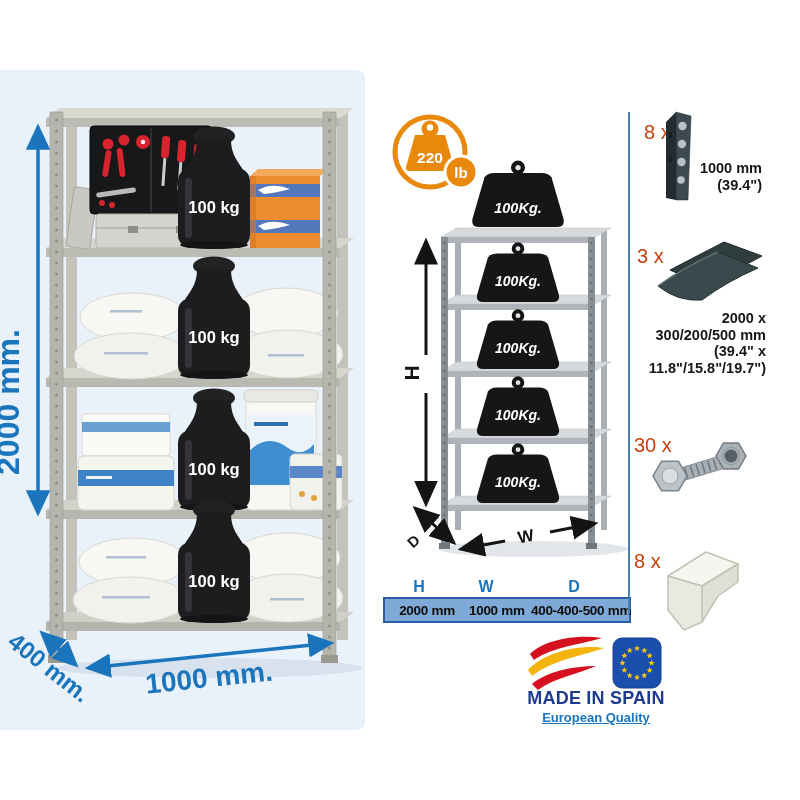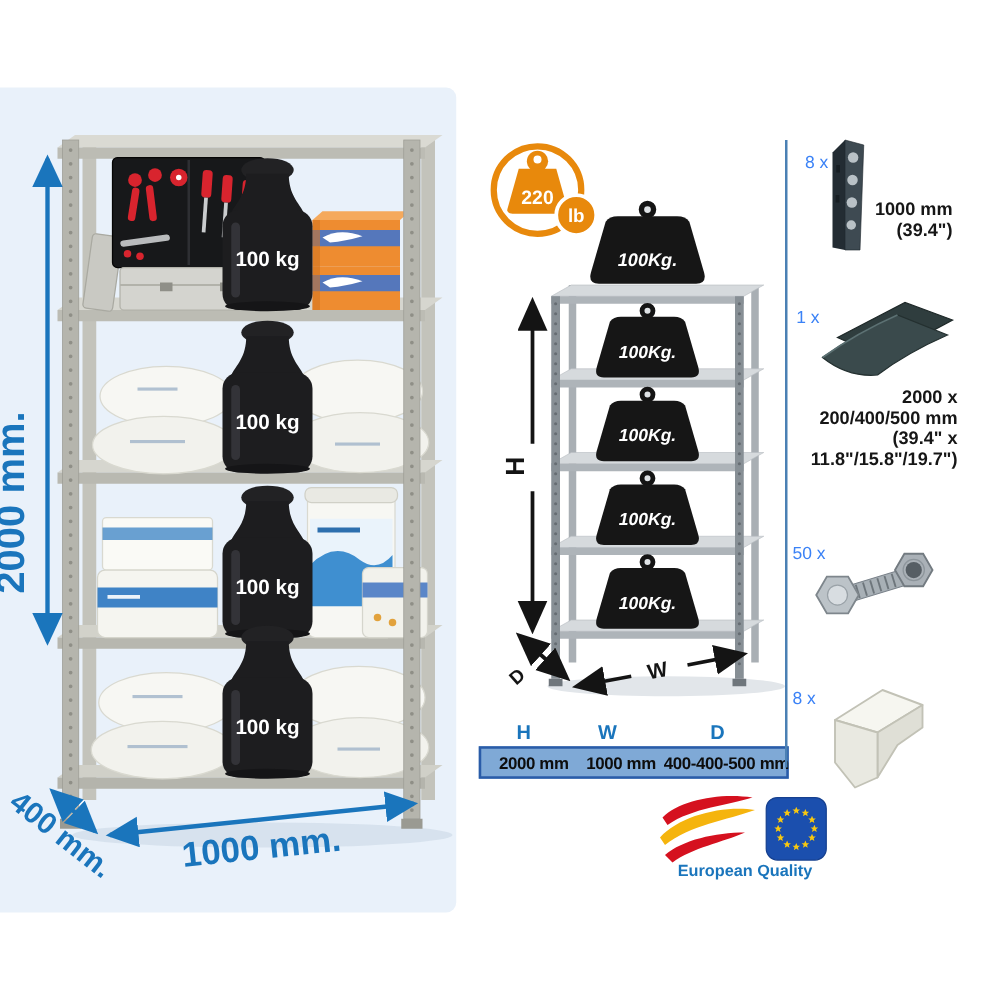--- a/index.html
+++ b/index.html
@@ -8,25 +8,25 @@
   .abs{position:absolute;}
   #photo-panel{left:0;top:70px;width:365px;height:660px;background:#e9f1fa;border-radius:0 8px 8px 0;}
   svg text{font-family:"Liberation Sans","DejaVu Sans",sans-serif;}
   .dim-text{fill:#1a75bc;font-weight:bold;}
   .spec-head{left:383px;top:576px;width:248px;height:21px;display:grid;grid-template-columns:72px 62px 114px;align-items:center;}
   .spec-head span{text-align:center;color:#1a75bc;font-weight:bold;font-size:16px;}
   .spec-row{left:383px;top:597px;width:244px;height:22px;background:#7fa9d6;border:2px solid #2a5ca8;
             display:grid;grid-template-columns:72px 62px 110px;align-items:center;}
   .spec-row span{text-align:center;color:#0d0d0d;font-weight:bold;font-size:13.5px;letter-spacing:-0.3px;white-space:nowrap;padding-left:12px;}
   #separator{left:628px;top:112px;width:2px;height:502px;background:#4b80b4;}
-  .qty{position:absolute;color:#3b82f6;font-size:14px;font-weight:500;}
+  .qty{position:absolute;color:#c2410c;font-size:20px;font-weight:500;}
   .part-desc{position:absolute;text-align:right;color:#161616;font-weight:bold;font-size:14.5px;line-height:16.5px;white-space:pre-line;}
   #origin-text{left:516px;top:688px;width:160px;text-align:center;}
   #origin-title{color:#1e3a8f;font-weight:bold;font-size:18px;letter-spacing:0.2px;}
-  #origin-sub{color:#1a75bc;font-weight:bold;font-size:13px;margin-top:1px;}
+  #origin-sub{color:#1a75bc;font-weight:bold;font-size:13px;margin-top:1px;text-decoration:underline;}
 </style>
 </head>
 <body>
 
 <div id="photo-panel" class="abs"></div>
 
 <svg class="abs" style="left:0;top:70px" width="365" height="660" viewBox="0 0 365 660">
   <defs>
     <marker id="ab" markerWidth="8" markerHeight="8" refX="6.5" refY="3.5" orient="auto-start-reverse">
       <path d="M0,0 L7.5,3.5 L0,7 Z" fill="#1a75bc"></path>
@@ -287,32 +287,32 @@
   <circle cx="19.5" cy="16" r="4.2" fill="#b9c1c6"></circle>
     <circle cx="19" cy="34" r="4.2" fill="#b9c1c6"></circle>
   <circle cx="18.5" cy="52" r="4.2" fill="#b9c1c6"></circle>
     <circle cx="18" cy="70" r="3.8" fill="#b9c1c6"></circle>
   <rect x="6" y="22" width="3" height="6" fill="#0f1519" opacity="0.6"></rect>
   <rect x="5.5" y="46" width="3" height="6" fill="#0f1519" opacity="0.6"></rect>
 </svg>
 <div class="part-desc" style="left:658px;top:160px;width:104px"><span>1000 mm</span>
 <span>(39.4")</span></div>
 
-<span class="qty" style="left:637px;top:245px">1 x</span>
+<span class="qty" style="left:637px;top:245px">3 x</span>
 <svg class="abs" style="left:646px;top:240px" width="124" height="80" viewBox="0 0 124 80">
   <path d="M24,30 L78,2 L116,16 L60,46 Z" fill="#2f3d3e" stroke="#1e2828" stroke-width="1"></path>
   <path d="M12,46 Q40,26 72,12 L112,28 Q80,42 56,60 Q32,62 12,46 Z" fill="#3a4a4c" stroke="#243030" stroke-width="1"></path>
   <path d="M12,46 Q40,26 72,12" fill="none" stroke="#5c7173" stroke-width="1.5"></path>
 </svg>
 <div class="part-desc" style="left:636px;top:310px;width:130px"><span>2000 x</span>
-<span>200/400/500 mm</span>
+<span>300/200/500 mm</span>
 <span>(39.4" x</span>
 <span>11.8"/15.8"/19.7")</span></div>
 
-<span class="qty" style="left:634px;top:434px">50 x</span>
+<span class="qty" style="left:634px;top:434px">30 x</span>
 <svg class="abs" style="left:648px;top:432px" width="102" height="66" viewBox="0 0 102 66">
   <g transform="rotate(-17 40 40)">
     <rect x="30" y="34" width="46" height="13" rx="2" fill="#a8b0b6" stroke="#7a828a" stroke-width="0.8"></rect>
     <line x1="38" y1="35" x2="38" y2="46" stroke="#6e767c" stroke-width="1.5"></line>
     <line x1="44" y1="35" x2="44" y2="46" stroke="#6e767c" stroke-width="1.5"></line>
     <line x1="50" y1="35" x2="50" y2="46" stroke="#6e767c" stroke-width="1.5"></line>
     <line x1="56" y1="35" x2="56" y2="46" stroke="#6e767c" stroke-width="1.5"></line>
     <line x1="62" y1="35" x2="62" y2="46" stroke="#6e767c" stroke-width="1.5"></line>
     <line x1="68" y1="35" x2="68" y2="46" stroke="#6e767c" stroke-width="1.5"></line>
   </g>
@@ -349,14 +349,15 @@
   <use href="#st" transform="translate(37.6,33.25)"></use>
     <use href="#st" transform="translate(32.3,38.6)"></use>
   <use href="#st" transform="translate(25,40.5)"></use>
     <use href="#st" transform="translate(17.7,38.6)"></use>
   <use href="#st" transform="translate(12.4,33.25)"></use>
     <use href="#st" transform="translate(10.5,26)"></use>
   <use href="#st" transform="translate(12.4,18.75)"></use>
     <use href="#st" transform="translate(17.7,13.4)"></use>
 </svg>
 <div id="origin-text" class="abs">
+  <div id="origin-title">MADE IN SPAIN</div>
   <div id="origin-sub">European Quality</div>
 </div>
 
 </body></html>

